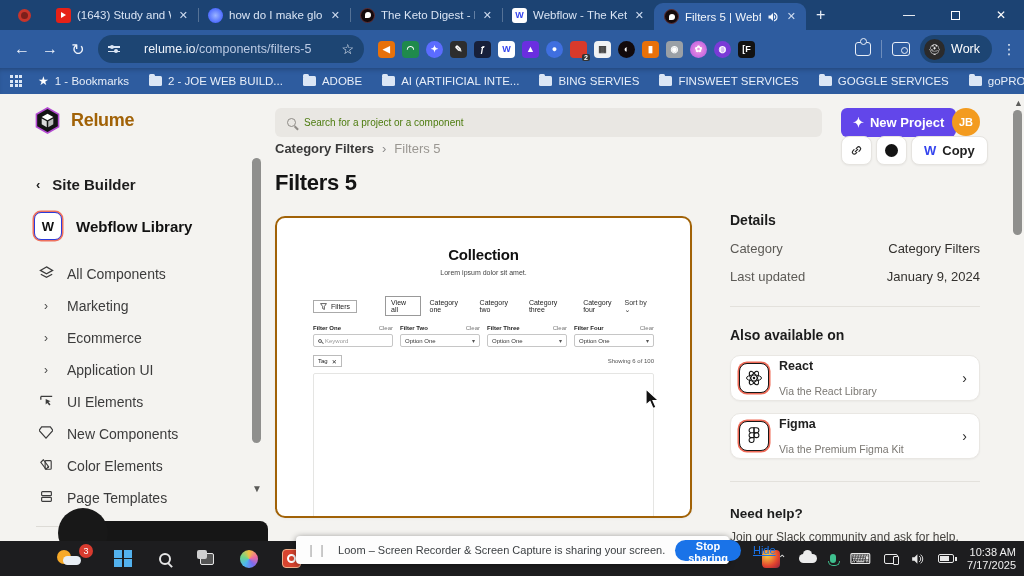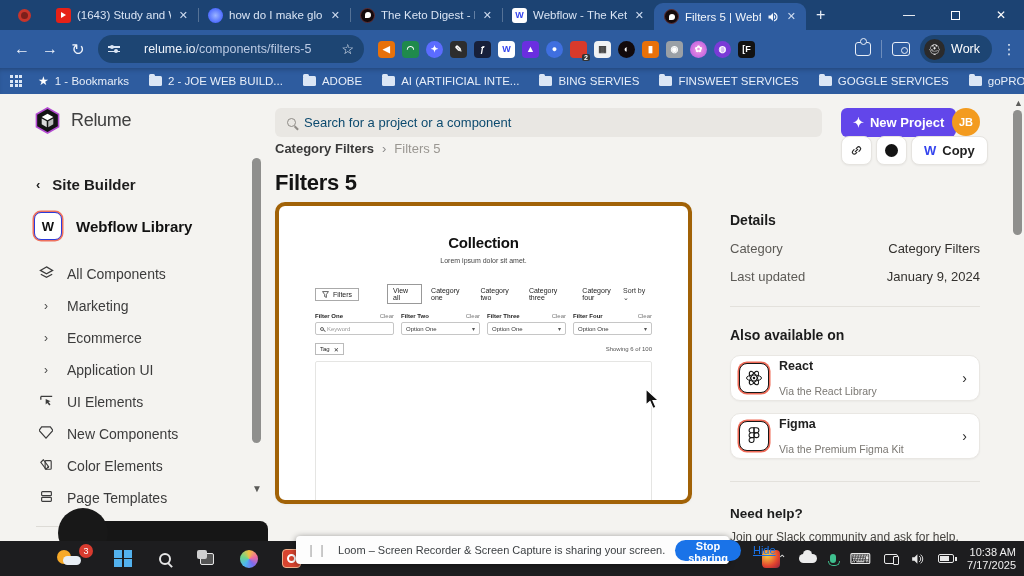--- a/index.html
+++ b/index.html
@@ -74,28 +74,28 @@
         white-space:nowrap; padding:0 6px; }
   .bm .bstar { color:#fff; font-size:12px; }
   .folder { width:13px; height:10px; background:#dbe6f5; border-radius:1.5px; position:relative; }
   .folder::before { content:""; position:absolute; top:-2.5px; left:0; width:6px; height:3px;
         background:#dbe6f5; border-radius:1.5px 1.5px 0 0; }
 
   
   .page { position:absolute; top:94px; left:0; width:1024px; height:482px; background:#f4f3f0; }
   .appheader { position:absolute; top:0; left:0; width:1024px; height:56px; }
   .brand { position:absolute; left:34px; top:13px; display:flex; align-items:center; gap:10px; }
-  .brandname { font-size:18px; font-weight:normal; color:#404040; letter-spacing:-.3px; }
+  .brandname { font-size:18px; font-weight:bold; color:#a16207; letter-spacing:-.3px; }
   .searchbar { position:absolute; left:275px; top:14px; width:547px; height:29px;
                background:#e9e7e3; border-radius:6px; display:flex; align-items:center;
                gap:8px; padding:0 12px; }
   .mag { width:9px; height:9px; border:1.6px solid #8f8c87; border-radius:50%; position:relative; }
   .mag::after { content:""; position:absolute; right:-4px; bottom:-3px; width:5px; height:1.6px;
                background:#8f8c87; transform:rotate(45deg); }
-  .searchph { font-size:13px; color:#0c4a6e; }
+  .searchph { font-size:10px; color:#4d7c0f; }
   .newproj { position:absolute; left:841px; top:14px; height:29px; background:#6246ea;
              color:#fff; border:none; border-radius:6px; font-size:13px; font-weight:bold;
              padding:0 12px; display:flex; align-items:center; gap:6px; font-family:inherit; }
   .avatar-jb { position:absolute; left:952px; top:14px; width:28px; height:28px; border-radius:50%;
              background:#f39b1f; color:#fff; font-size:11px; font-weight:bold;
              display:flex; align-items:center; justify-content:center; }
 
   .sidebar { position:absolute; left:0; top:56px; width:265px; height:426px; }
   .sideback { position:absolute; left:36px; top:26px; display:flex; gap:12px; align-items:center;
               font-size:15px; font-weight:bold; color:#1d1d1d; }
@@ -124,22 +124,22 @@
             font-size:13px; font-weight:bold; color:#222;
             box-shadow:0 1px 2px rgba(0,0,0,.05); }
   .actbtn.sq { width:31px; }
   .actbtn.copy { padding:0 12px; }
   .darkcircle { width:13px; height:13px; border-radius:50%; background:#141414; }
   .wlogo { color:#3545ee; font-weight:bold; font-size:13px; }
   .pagetitle { position:absolute; left:10px; top:20px; font-size:22px; font-weight:bold;
                color:#141414; letter-spacing:-.3px; }
 
   
-  .preview { position:absolute; left:10px; top:52px; width:417px; height:302px; background:#fff;
-             border:4px solid #a16207; border-radius:10px; overflow:hidden;
+  .preview { position:absolute; left:10px; top:66px; width:417px; height:302px; background:#fff;
+             border:2px solid #a16207; border-radius:10px; overflow:hidden;
              box-shadow:0 1px 3px rgba(0,0,0,.04); }
   .pv-inner { padding:28px 36px 0 36px; color:#111; }
   .pv-h { text-align:center; font-size:15px; font-weight:bold; letter-spacing:-.2px; }
   .pv-sub { text-align:center; font-size:7px; color:#444; margin-top:6px; }
   .pv-toolbar { margin-top:20px; display:flex; align-items:center; font-size:7px; color:#222; }
   .pv-filtersbtn { border:1px solid #aaa; padding:2px 6px; display:flex; gap:4px; align-items:center; }
   .pv-tabs { display:flex; gap:9px; margin-left:28px; align-items:center; }
   .pv-tab.on { border:1px solid #999; padding:2px 5px; }
   .pv-sort { margin-left:auto; color:#333; }
   .pv-grid { margin-top:9px; display:grid; grid-template-columns:repeat(4,1fr); gap:7px; }

